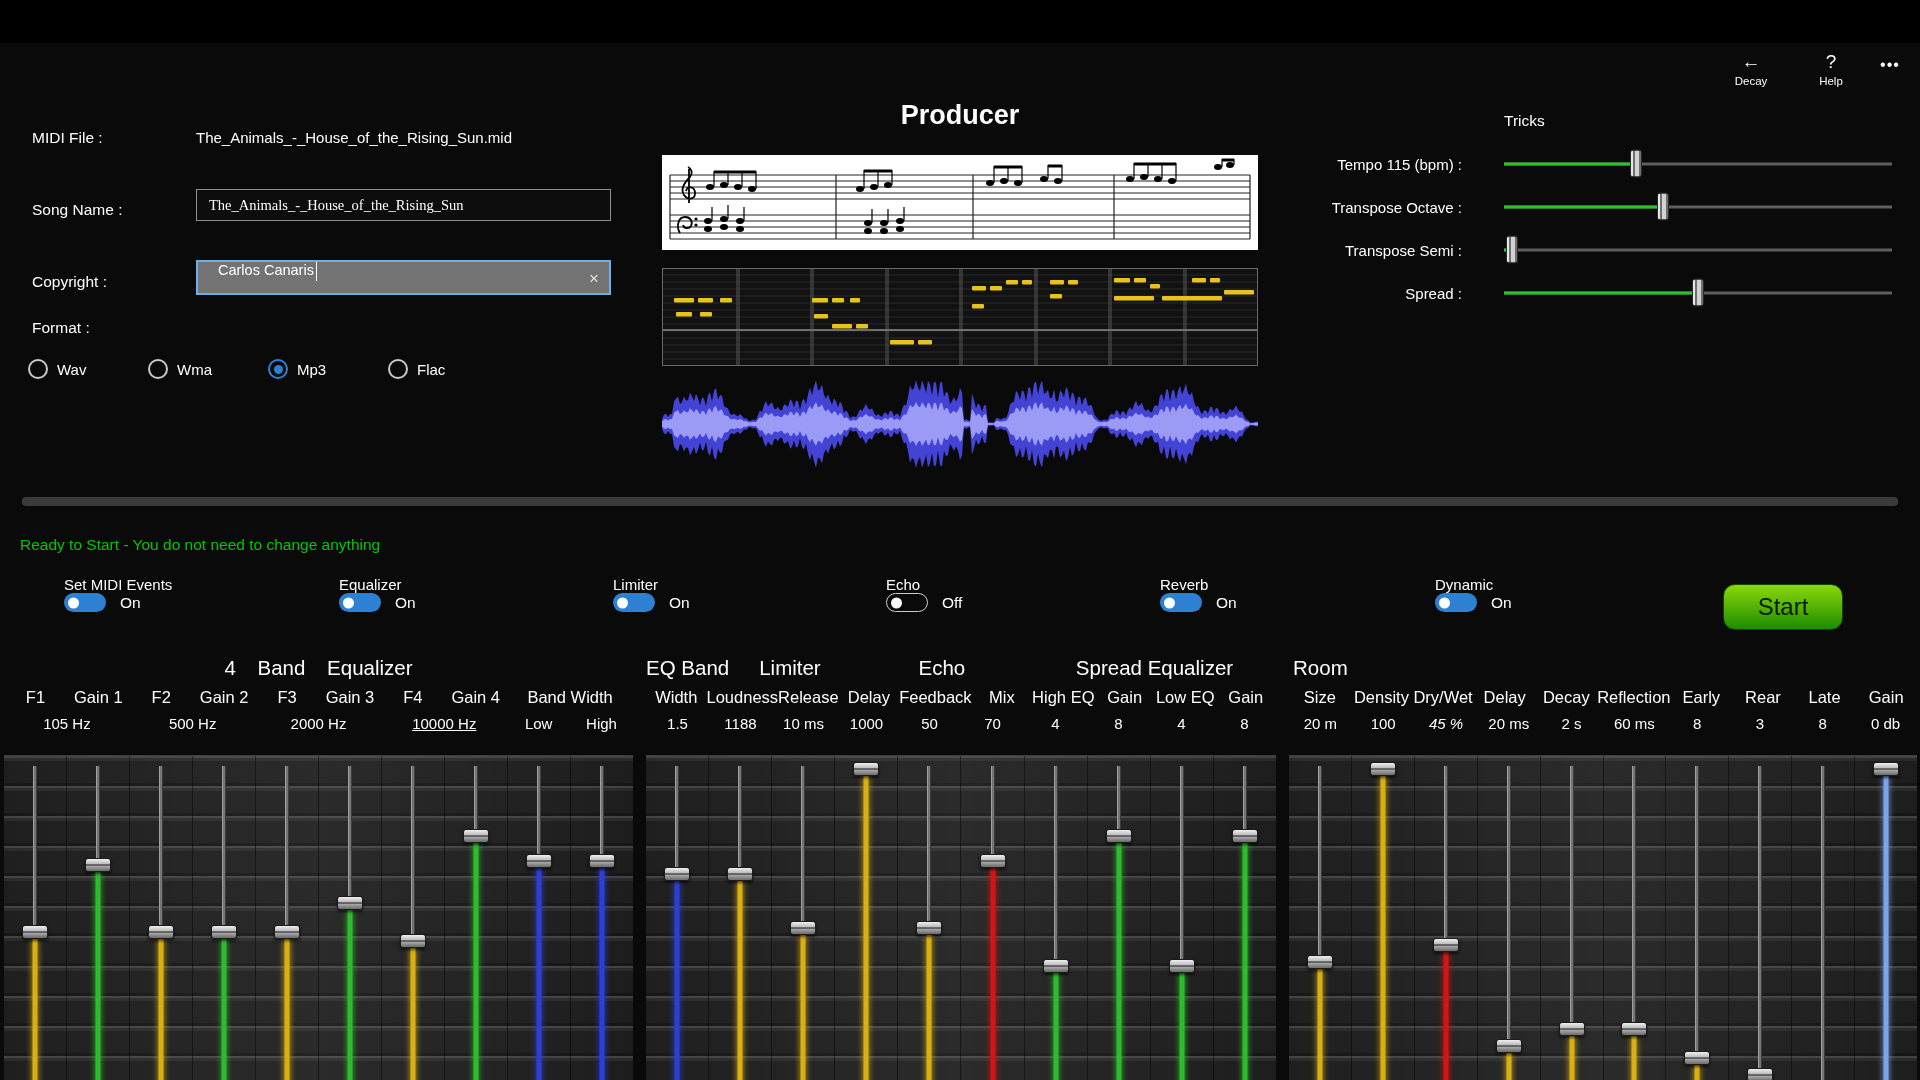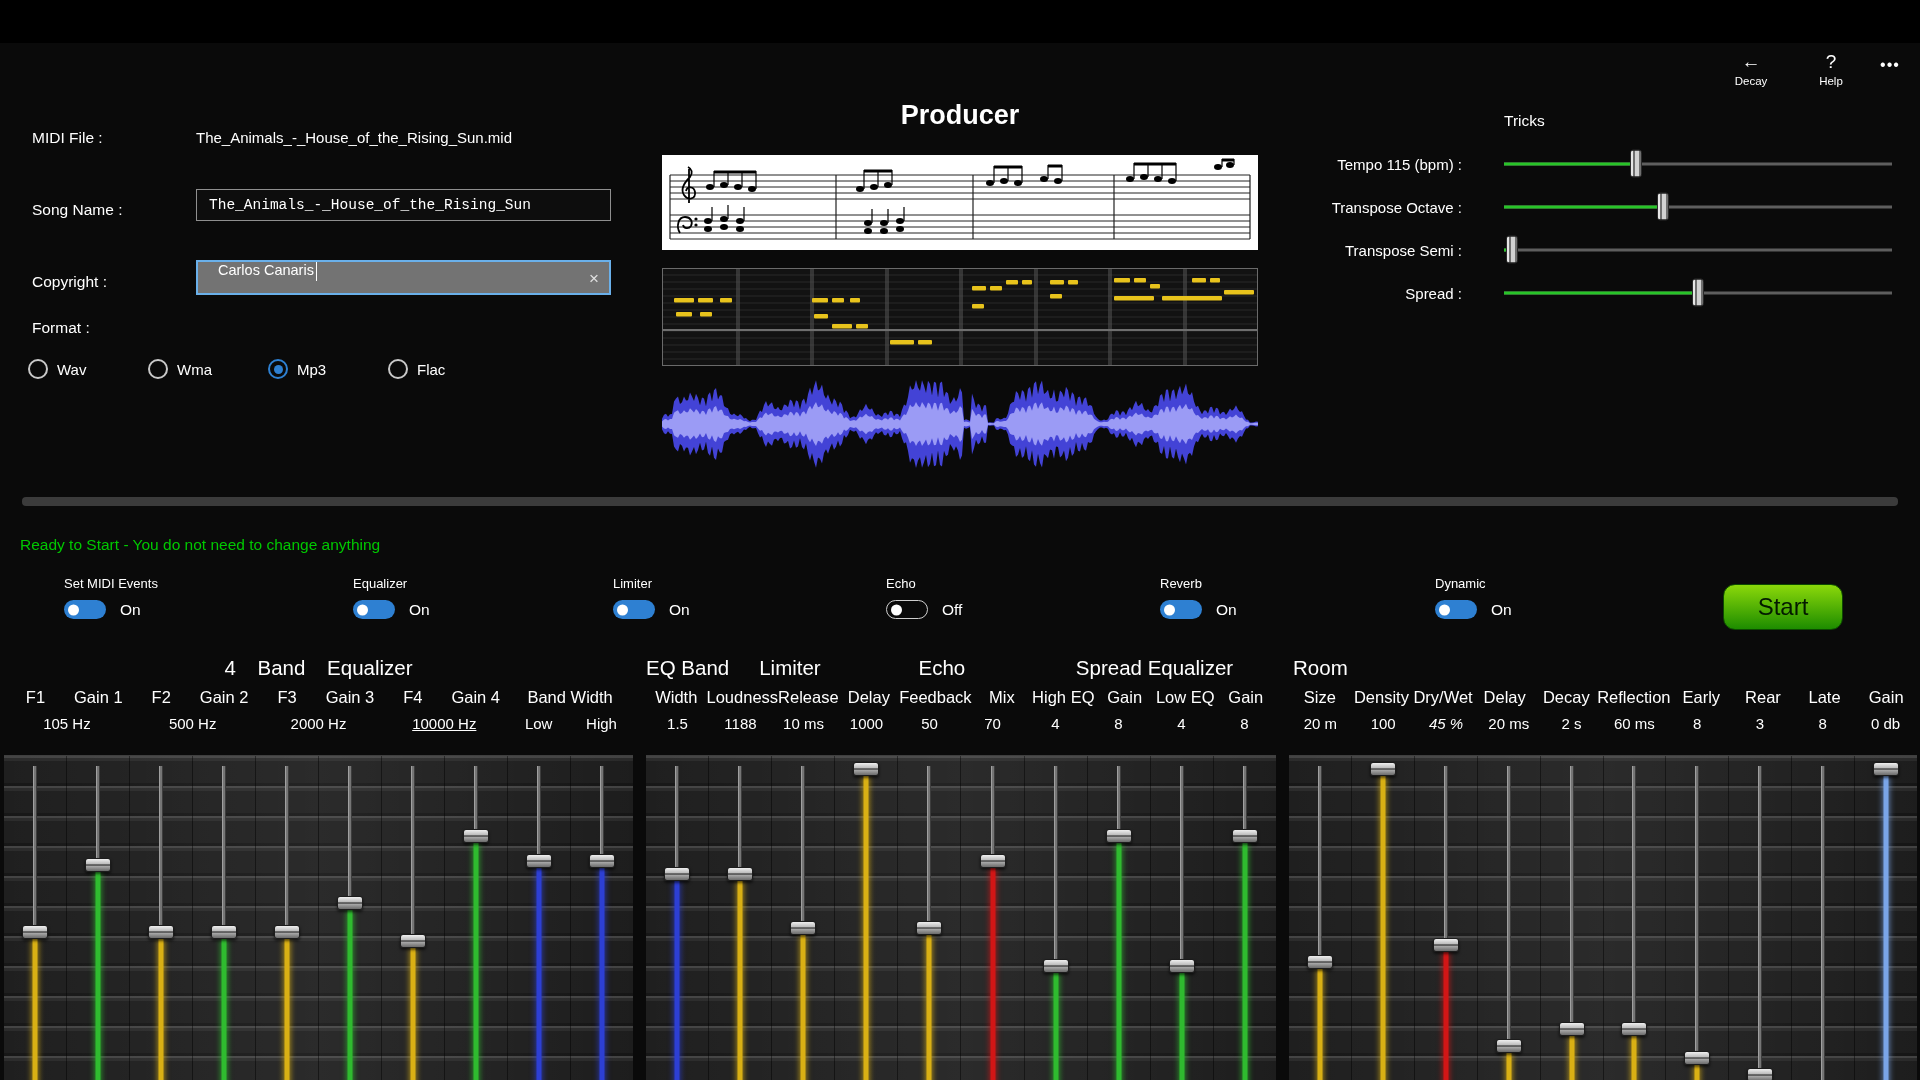--- a/index.html
+++ b/index.html
@@ -18,21 +18,21 @@
   #tb-more{position:absolute;top:56px;left:1862px;width:56px;text-align:center;font-size:16px;letter-spacing:1px}
 
   #page-title{position:absolute;left:760px;top:100px;width:400px;text-align:center;font-size:27px;font-weight:700}
 
   .form-label{position:absolute;left:32px;font-size:15.5px}
   #midi-value{position:absolute;left:196px;top:129px;font-size:15px}
 
   #song-input{
     position:absolute;left:196px;top:189px;width:415px;height:32px;
     background:#0d0d0d;border:1px solid #8f8f8f;color:#fff;
-    font-family:Liberation Mono, monospace;font-size:14.5px;padding:0 12px;outline:none;
+    font-family:Liberation Serif, serif;font-size:14.5px;padding:0 12px;outline:none;
   }
   #copy-box{
     position:absolute;left:196px;top:260px;width:415px;height:35px;
     background:#737373;border:2px solid #6ab0ea;display:flex;padding:0 20px;
   }
   #copy-box .tb-text{font-size:14.5px;white-space:nowrap}
   .caret{display:inline-block;width:1.5px;height:19px;background:#fff;margin-left:2px;vertical-align:-4px}
   .clear-x{position:absolute;right:10px;top:50%;transform:translateY(-50%);font-size:17px;color:#e0e0e0;line-height:1}
 
   #format-radios{position:absolute;left:28px;top:359px;height:24px}
@@ -57,21 +57,21 @@
     position:absolute;top:50%;transform:translateY(-50%);width:12px;height:28px;border-radius:3px;
     background:linear-gradient(90deg,#e6e6e6 0 2px,#6f6f6f 2px 4px,#d2d2d2 4px 8px,#6f6f6f 8px 10px,#bdbdbd 10px);
     border:1px solid #2a2a2a;
   }
 
   #divider{position:absolute;left:22px;top:497px;width:1876px;height:9px;background:#3b3b3b;border-radius:4px}
   #status{position:absolute;left:20px;top:536px;font-size:15.5px}
 
   
   .toggle-group{position:absolute;top:576px}
-  .toggle-label{font-size:13px;margin-bottom:9px}
+  .toggle-label{font-size:15px;}
   .toggle-row{display:flex;align-items:center;gap:14px}
   .toggle-pill{width:42px;height:19px;border-radius:10px;position:relative}
   .toggle-pill.off{border:1.5px solid #cfcfcf;background:transparent}
   .toggle-knob{position:absolute;left:4px;top:50%;transform:translateY(-50%);width:11px;height:11px;border-radius:50%;background:#fff}
   .toggle-state{font-size:15.5px}
 
   #start-btn{
     position:absolute;left:1723px;top:584px;width:120px;height:46px;border:1px solid #0c4a00;border-radius:12px;
     font-family:"Liberation Sans",sans-serif;font-size:24px;color:#031a00;text-align:center;line-height:44px;
   }
@@ -306,21 +306,21 @@
 <div id="toggles">
     <div class="toggle-group" style="left: 64px;">
       <div class="toggle-label">Set MIDI Events</div>
       <div class="toggle-row">
         <div class="toggle-pill on" style="background: rgb(46, 128, 210);">
           <div class="toggle-knob"></div>
         </div>
         <div class="toggle-state">On</div>
       </div>
     </div>
-    <div class="toggle-group" style="left: 353px;">
+    <div class="toggle-group" style="left: 339px;">
       <div class="toggle-label">Equalizer</div>
       <div class="toggle-row">
         <div class="toggle-pill on" style="background: rgb(46, 128, 210);">
           <div class="toggle-knob"></div>
         </div>
         <div class="toggle-state">On</div>
       </div>
     </div>
     <div class="toggle-group" style="left: 613px;">
       <div class="toggle-label">Limiter</div>

